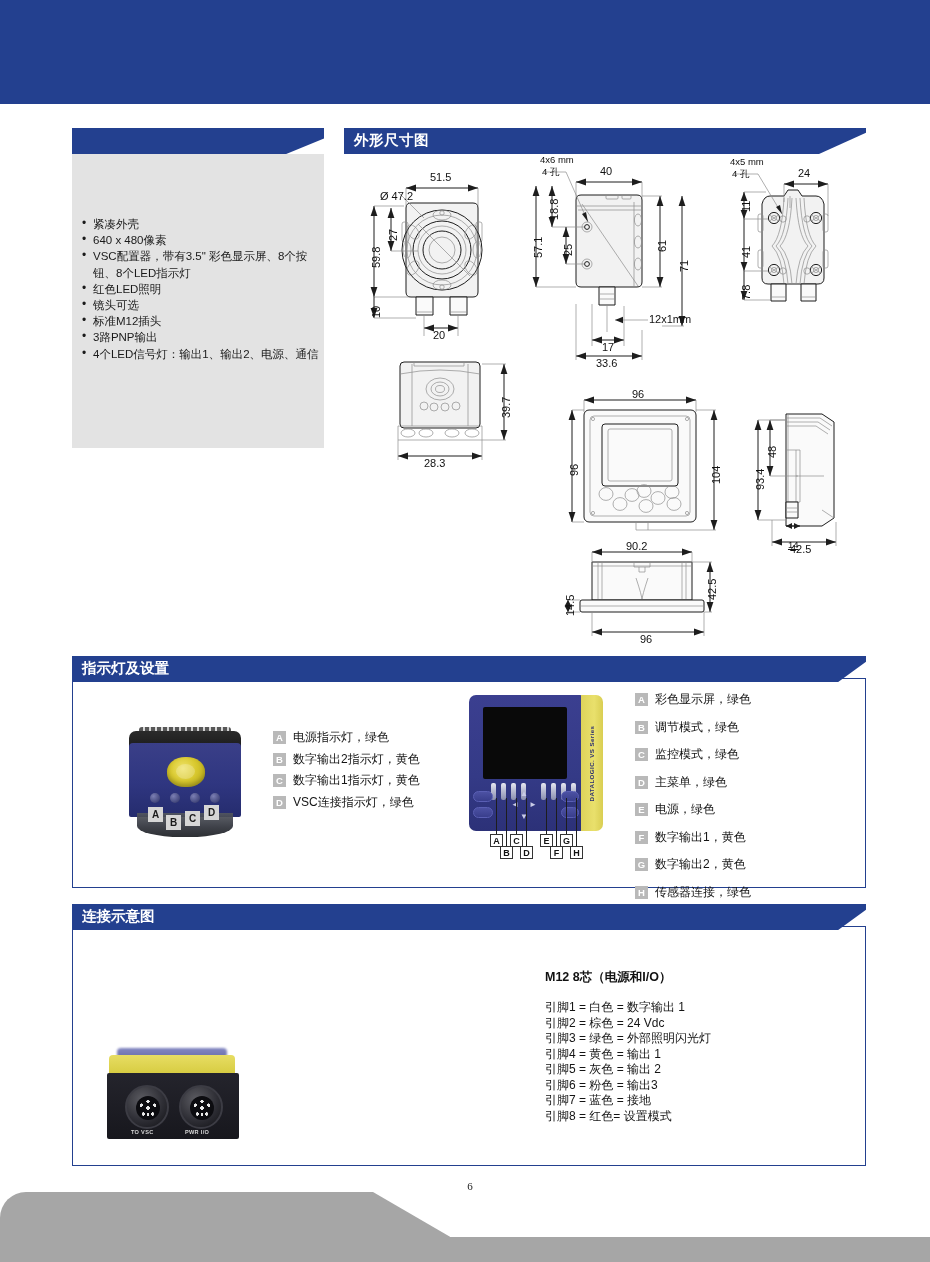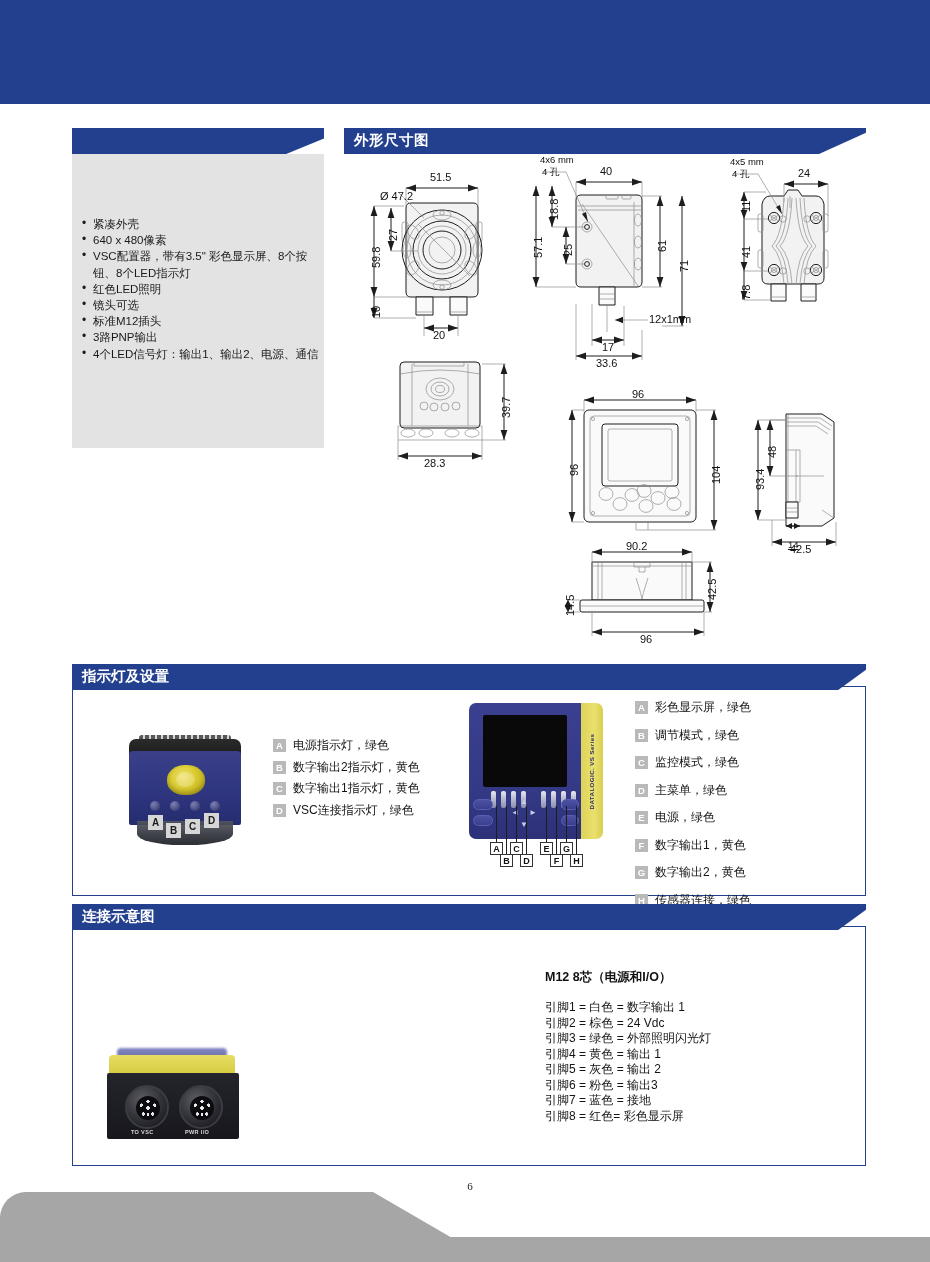--- a/index.html
+++ b/index.html
@@ -100,21 +100,21 @@
   svg.dwgsvg path, svg.dwgsvg line, svg.dwgsvg rect,
   svg.dwgsvg circle, svg.dwgsvg ellipse, svg.dwgsvg polyline, svg.dwgsvg polygon{
     fill:none; stroke:#1d1d1d; stroke-width:1; vector-effect:non-scaling-stroke;
   }
   svg.dwgsvg .thin{ stroke:#8d8d8d; stroke-width:.7; }
   svg.dwgsvg .fillgray{ fill:#f2f2f2; stroke:#1d1d1d; }
   svg.dwgsvg .filllt{ fill:#fafafa; stroke:#1d1d1d; }
   svg.dwgsvg .arr{ fill:#1d1d1d; stroke:none; }
 
   
-  .led-section{ left:72px; top:656px; width:794px; height:232px;margin-top:8px; }
+  .led-section{ left:72px; top:656px; width:794px; height:232px; }
   .led-title-bar{
     position:absolute; left:0; top:0; width:794px; height:26px;
     background:#23408f;
     clip-path:polygon(0 0, 100% 0, 100% 22%, 96.5% 100%, 0 100%);
     z-index:3;
   }
   .led-title-text{
     position:absolute; left:10px; top:0; height:26px; line-height:25px;
     color:#fff; font-weight:bold; font-size:14.5px; z-index:4;
   }
@@ -856,21 +856,21 @@
 
     <div style="position:absolute; left:472px; top:42px;">
       <div class="pin-title">M12 8芯（电源和I/O）</div>
       <div class="pin-line">引脚1 = 白色 = 数字输出 1</div>
       <div class="pin-line">引脚2 = 棕色 = 24 Vdc</div>
       <div class="pin-line">引脚3 = 绿色 = 外部照明闪光灯</div>
       <div class="pin-line">引脚4 = 黄色 = 输出 1</div>
       <div class="pin-line">引脚5 = 灰色 = 输出 2</div>
       <div class="pin-line">引脚6 = 粉色 = 输出3</div>
       <div class="pin-line">引脚7 = 蓝色 = 接地</div>
-      <div class="pin-line">引脚8 = 红色= 彩色显示屏</div>
+      <div class="pin-line">引脚8 = 红色= 设置模式</div>
     </div>
 
   </div>
 </div>
 
 <div class="footer-shape-a"></div>
 <div class="footer-shape-diag"></div>
 <div class="footer-shape-b"></div>
 <div class="page-number">6</div>
 

